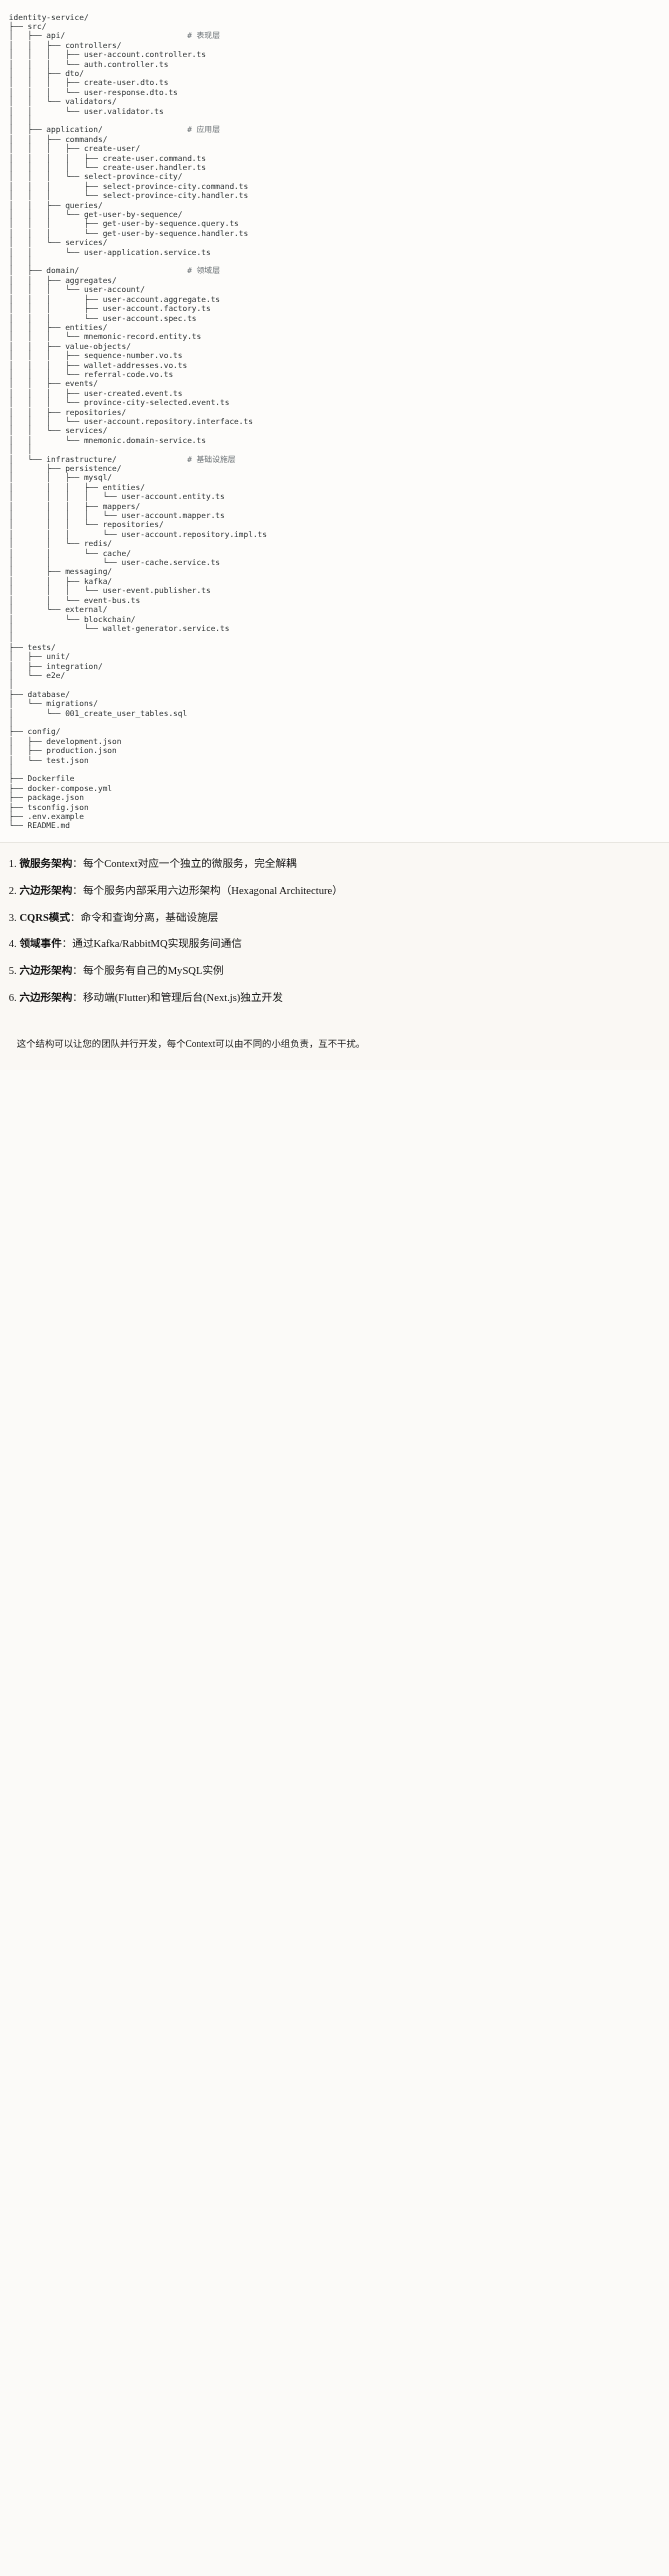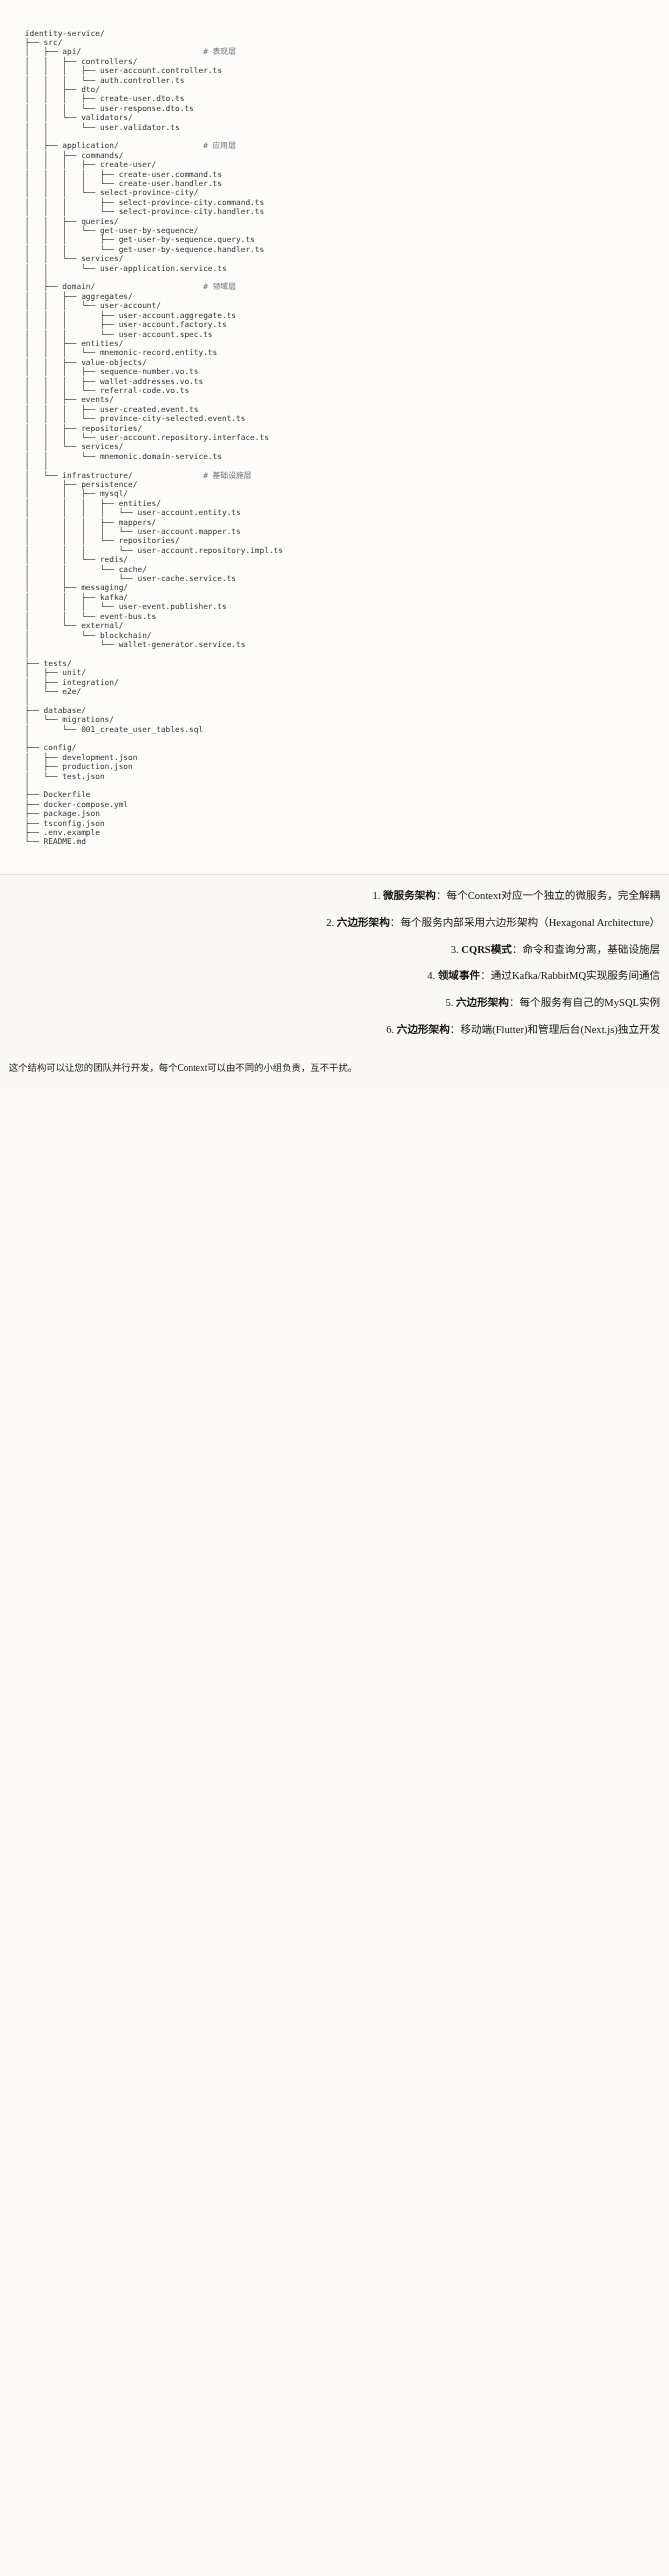--- a/index.html
+++ b/index.html
@@ -38,21 +38,21 @@
   }
 
   
   .tree-block {
     background: #fdfcfa;
     padding: 12.5px 8.8px 11.3px 8.8px;
     box-sizing: border-box;
     border-bottom: 0.6px solid #e8e6e0;
   }
   pre.tree {
-    margin: 16px;
+    margin: 0;
     font-family: "DejaVu Sans Mono", "Liberation Mono", monospace;
     font-size: 7.8px;
     line-height: 9.4px;
     color: #2f3436;
     white-space: pre;
     tab-size: 4;
     letter-spacing: 0px;
   }
   pre.tree .cmt {
     color: #6b7175;
@@ -69,21 +69,20 @@
     font-size: 12px;
     font-weight: bold;
     color: #111;
     font-family: "Liberation Serif", "DejaVu Serif", serif;
   }
   ol.kp-list {
     margin: 0;
     padding: 0;
     list-style: none;
     counter-reset: kp;
-    text-align: right;
   }
   ol.kp-list > li {
     counter-increment: kp;
     font-size: 10.6px;
     line-height: 1.35;
     margin: 0 0 12.5px 0;
     color: #141414;
     font-family: "Liberation Serif", "DejaVu Serif", serif;
   }
   ol.kp-list > li::before {
@@ -208,17 +207,17 @@
         <li><span class="kp-term">微服务架构</span><span class="kp-sep">：</span><span class="kp-desc">每个Context对应一个独立的微服务，完全解耦</span></li>
         <li><span class="kp-term">六边形架构</span><span class="kp-sep">：</span><span class="kp-desc">每个服务内部采用六边形架构（Hexagonal Architecture）</span></li>
         <li><span class="kp-term">CQRS模式</span><span class="kp-sep">：</span><span class="kp-desc">命令和查询分离，基础设施层</span></li>
         <li><span class="kp-term">领域事件</span><span class="kp-sep">：</span><span class="kp-desc">通过Kafka/RabbitMQ实现服务间通信</span></li>
         <li><span class="kp-term">六边形架构</span><span class="kp-sep">：</span><span class="kp-desc">每个服务有自己的MySQL实例</span></li>
         <li><span class="kp-term">六边形架构</span><span class="kp-sep">：</span><span class="kp-desc">移动端(Flutter)和管理后台(Next.js)独立开发</span></li>
       </ol>
   </section>
 
   <section class="closing">
-    <p style="margin:0">这个结构可以让您的团队并行开发，每个Context可以由不同的小组负责，互不干扰。</p>
+    <p style="margin:8px">这个结构可以让您的团队并行开发，每个Context可以由不同的小组负责，互不干扰。</p>
   </section>
 
 </div>
 
 
 </body></html>

